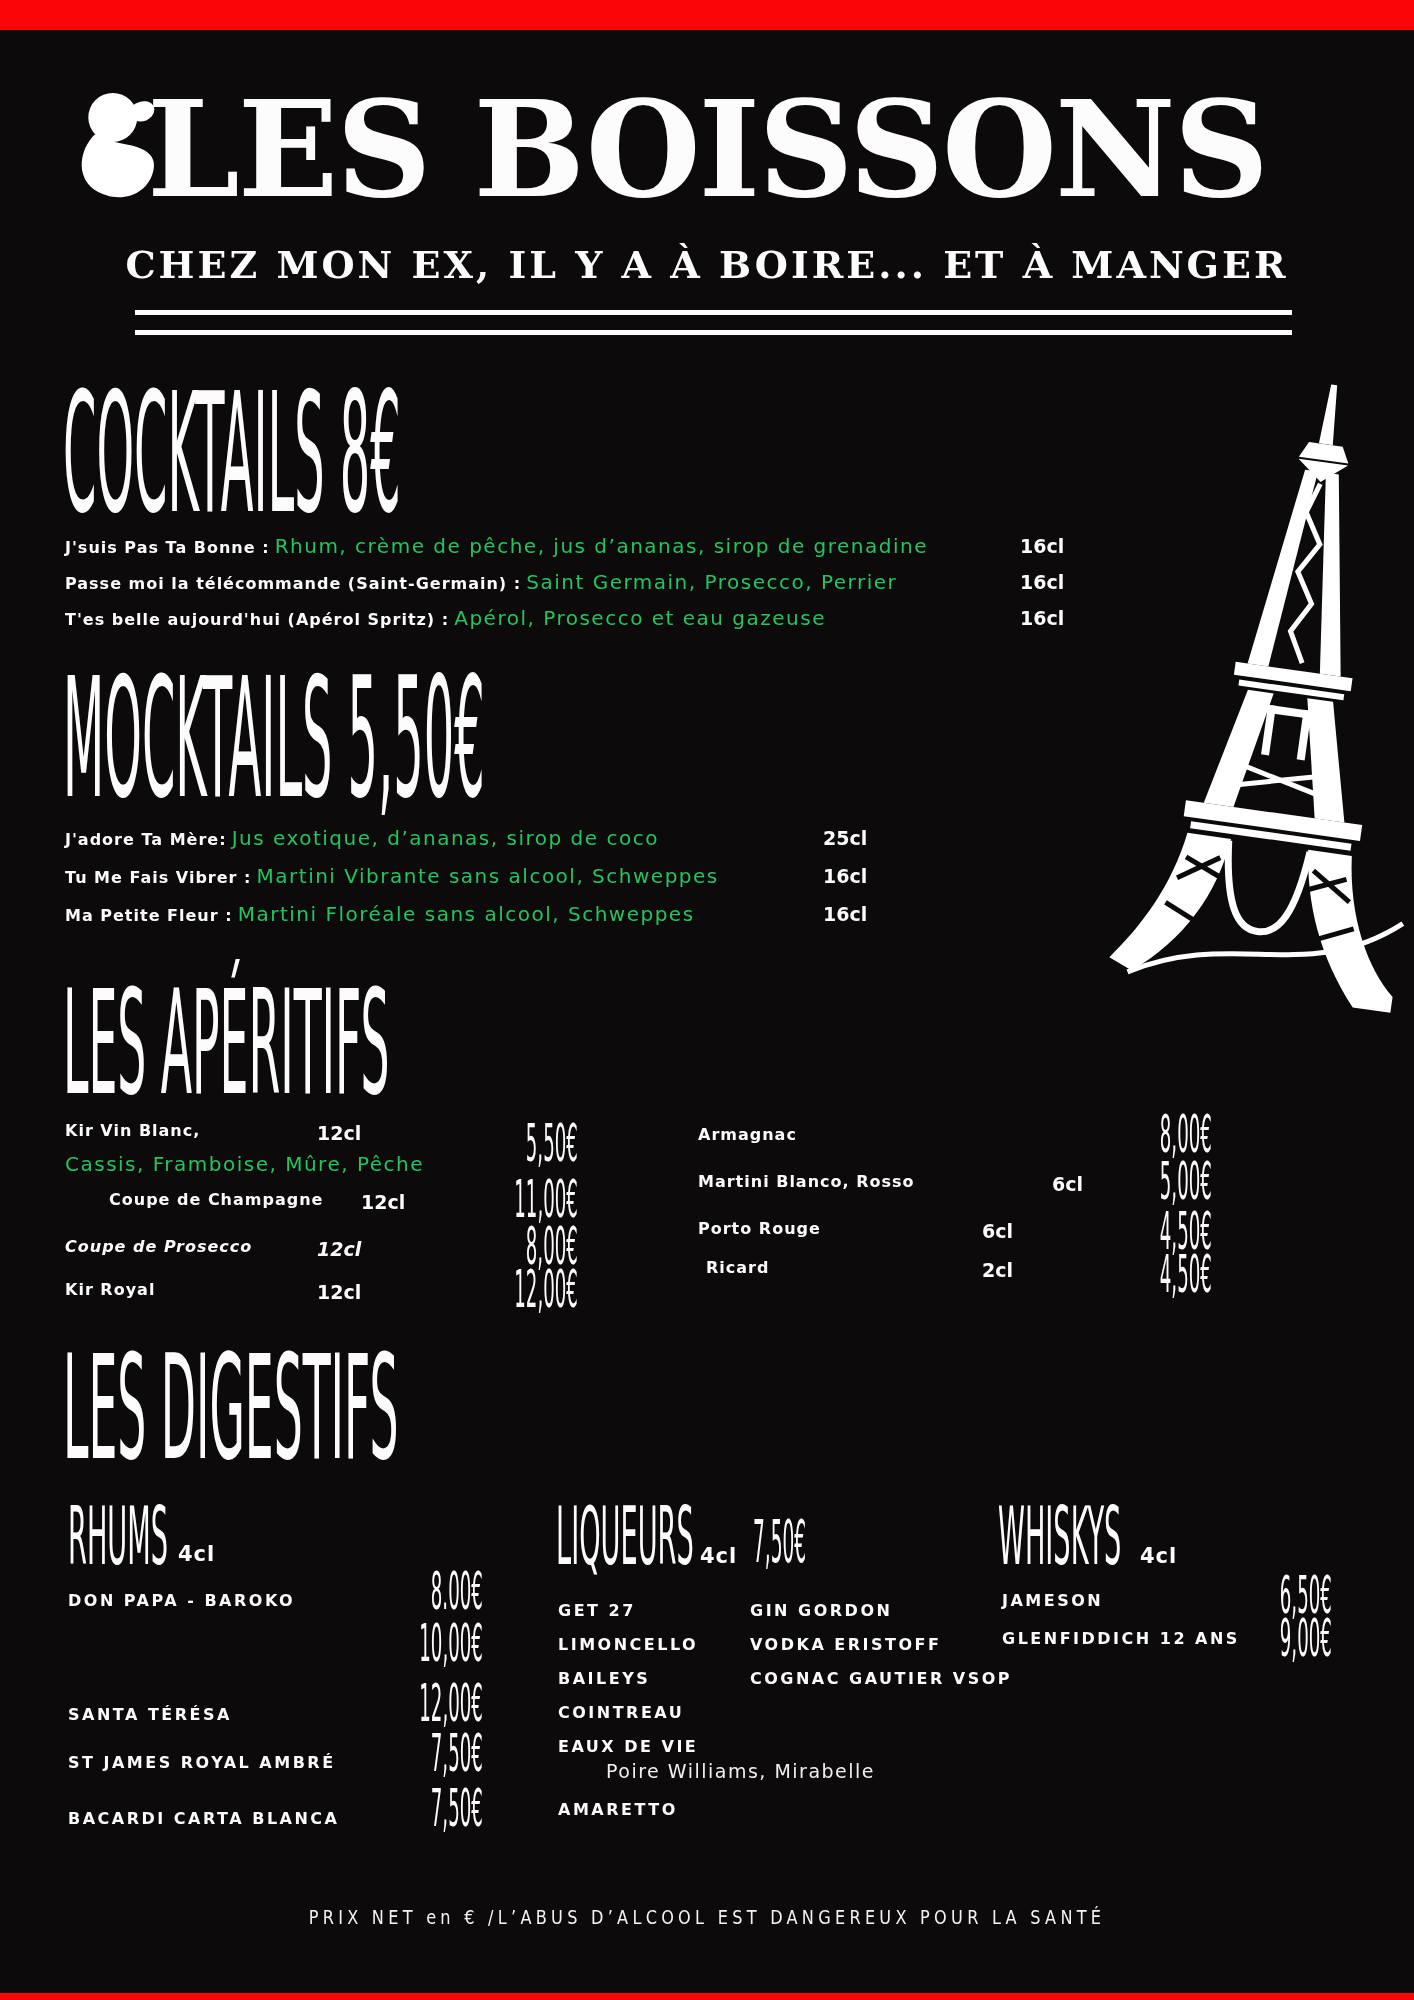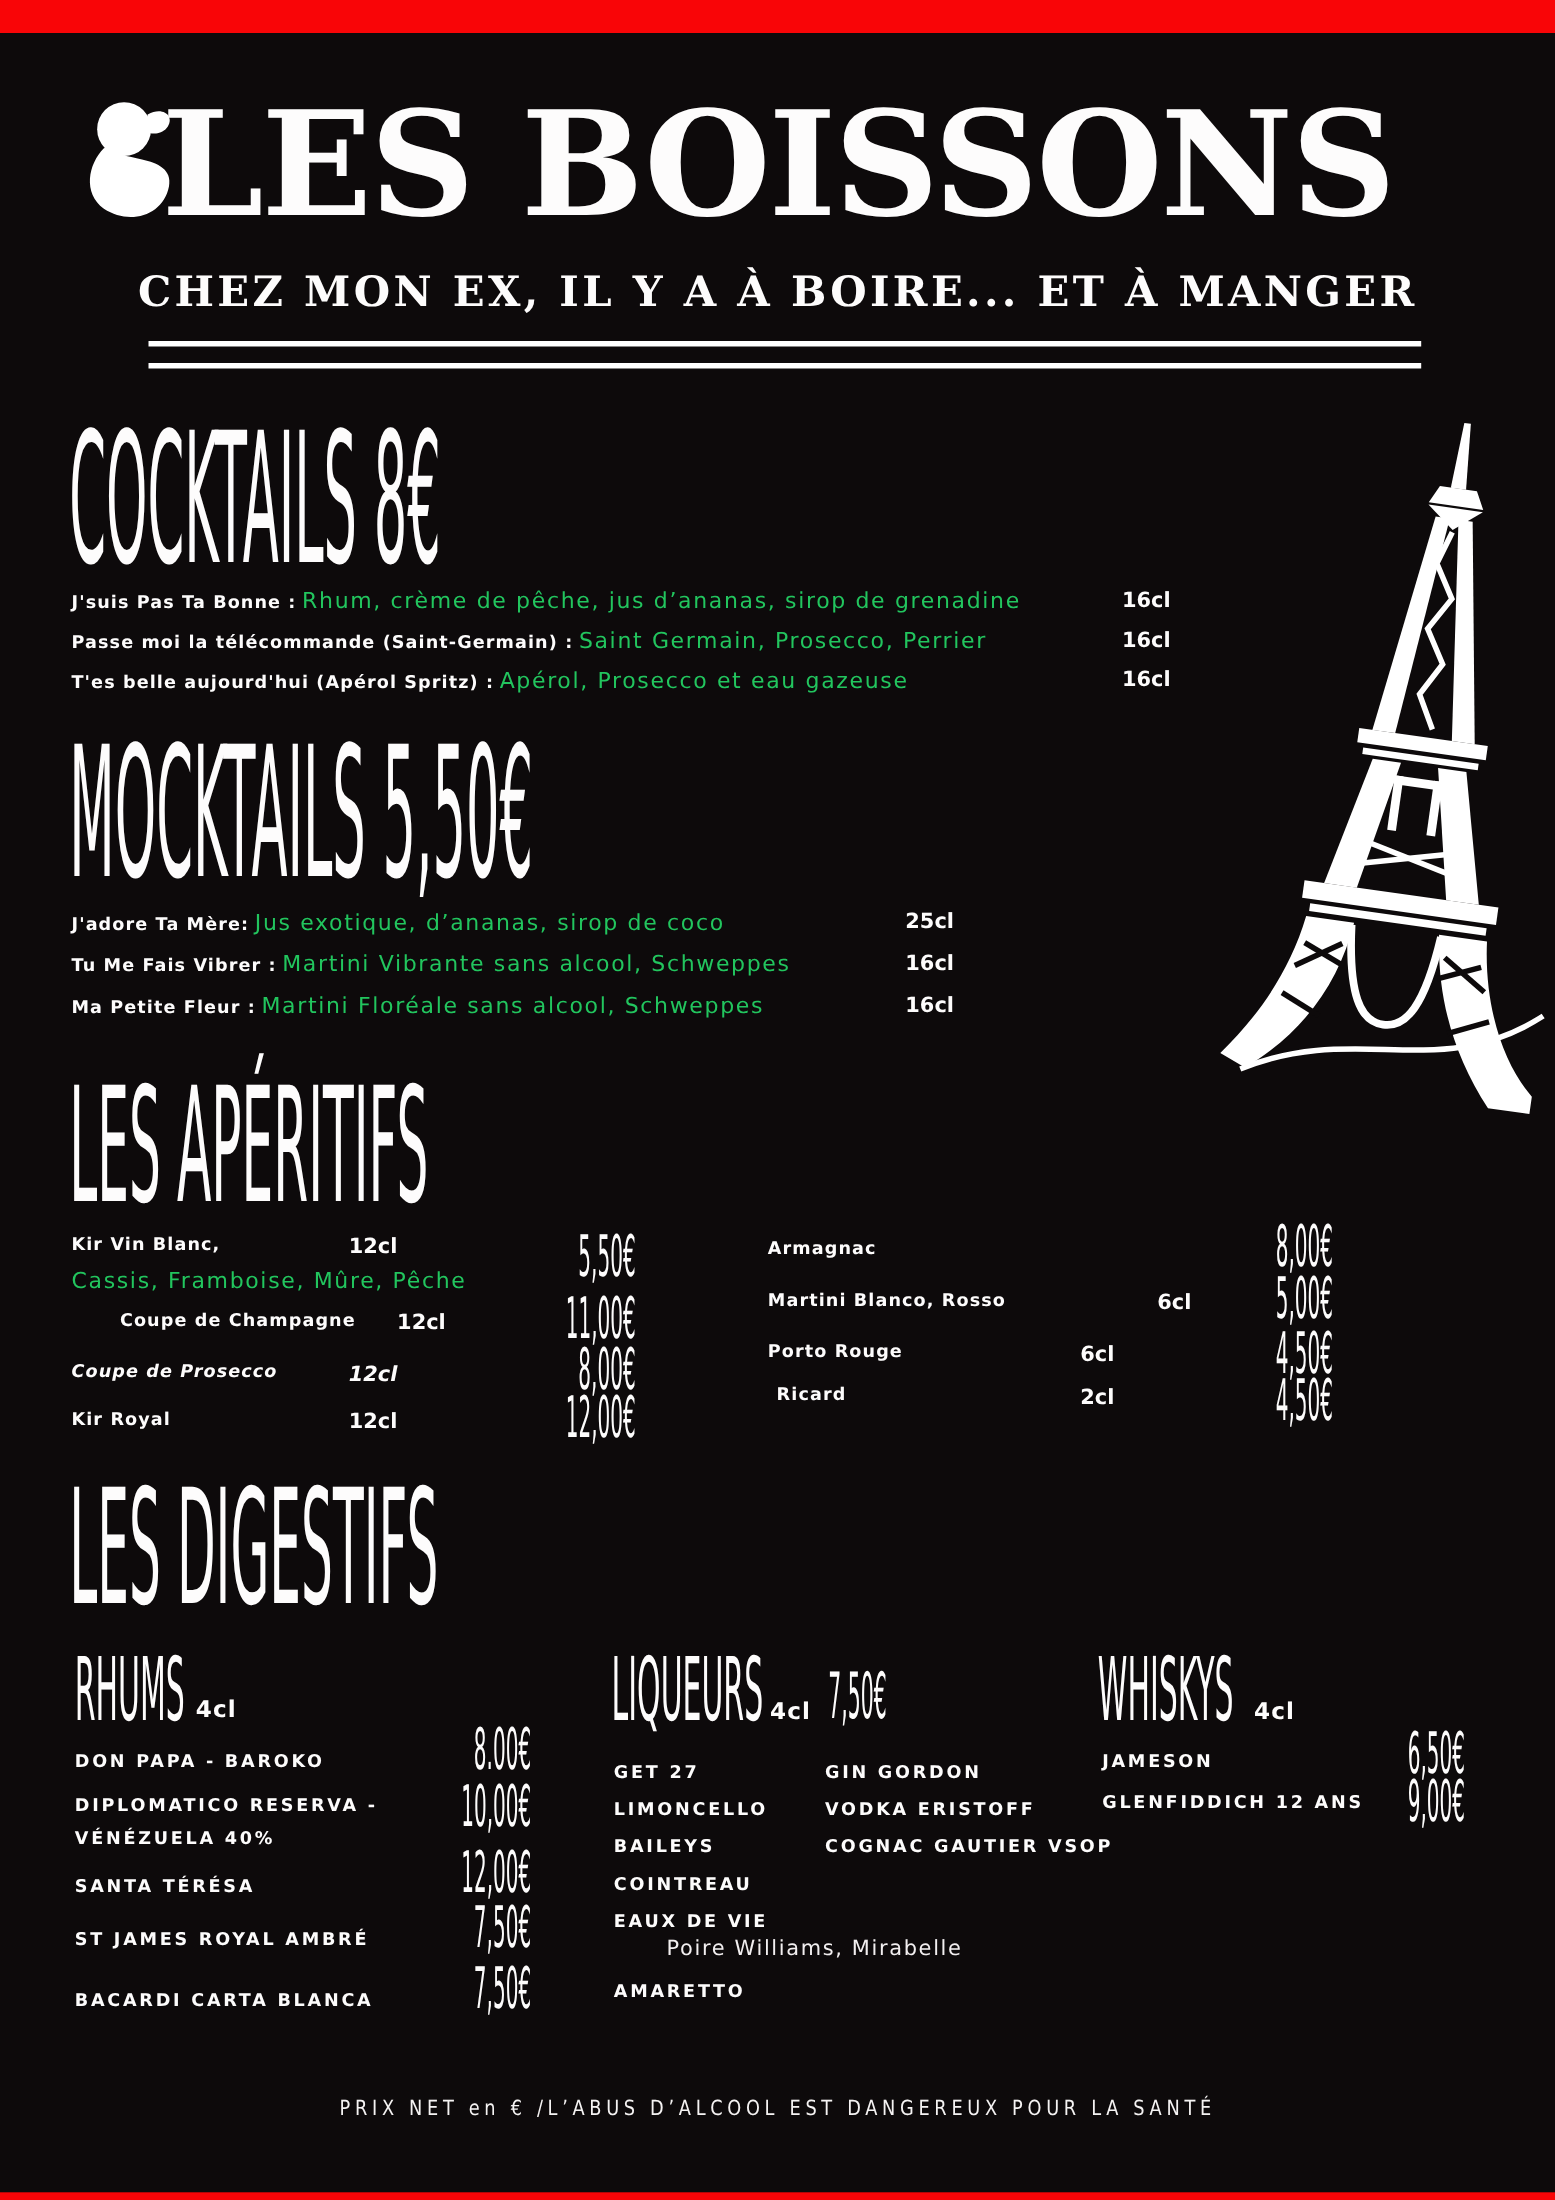--- a/index.html
+++ b/index.html
@@ -161,21 +161,20 @@
   <div class="abs price" style="right:202px;top:1108px;">8,00€</div>
   <div class="abs price" style="right:202px;top:1155px;">5,00€</div>
   <div class="abs price" style="right:202px;top:1205px;">4,50€</div>
   <div class="abs price" style="right:202px;top:1248px;">4,50€</div>
 
   <div class="abs h-mid" style="left:63px;top:1335px;">LES DIGESTIFS</div>
 
   <div class="abs h-sub" style="left:68px;top:1497px;">RHUMS</div>
   <div class="abs clbl" style="left:178px;top:1542px;">4cl</div>
   <div class="abs ditem" style="left:68px;top:1586px;width:350px;">DON PAPA - BAROKO</div>
-  <div class="abs ditem" style="left:68px;top:1626px;width:350px;">DIPLOMATICO RESERVA - VÉNÉZUELA 40%</div>
   <div class="abs ditem" style="left:68px;top:1700px;width:350px;">SANTA TÉRÉSA</div>
   <div class="abs ditem" style="left:68px;top:1748px;width:350px;">ST JAMES ROYAL AMBRÉ</div>
   <div class="abs ditem" style="left:68px;top:1804px;width:350px;">BACARDI CARTA BLANCA</div>
   <div class="abs price" style="right:931px;top:1565px;">8.00€</div>
   <div class="abs price" style="right:931px;top:1617px;">10,00€</div>
   <div class="abs price" style="right:931px;top:1677px;">12,00€</div>
   <div class="abs price" style="right:931px;top:1727px;">7,50€</div>
   <div class="abs price" style="right:931px;top:1782px;">7,50€</div>
 
   <div class="abs h-sub" style="left:556px;top:1497px;">LIQUEURS</div>

